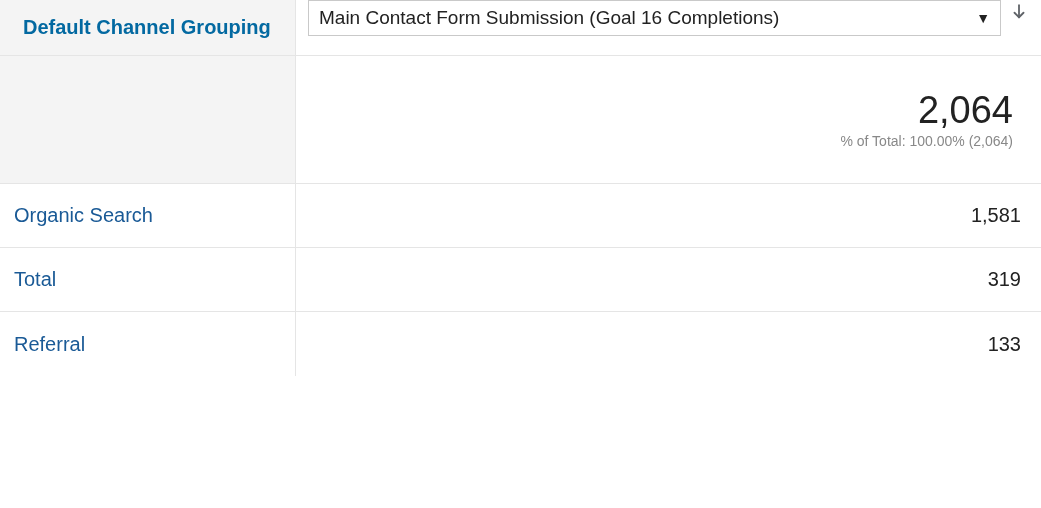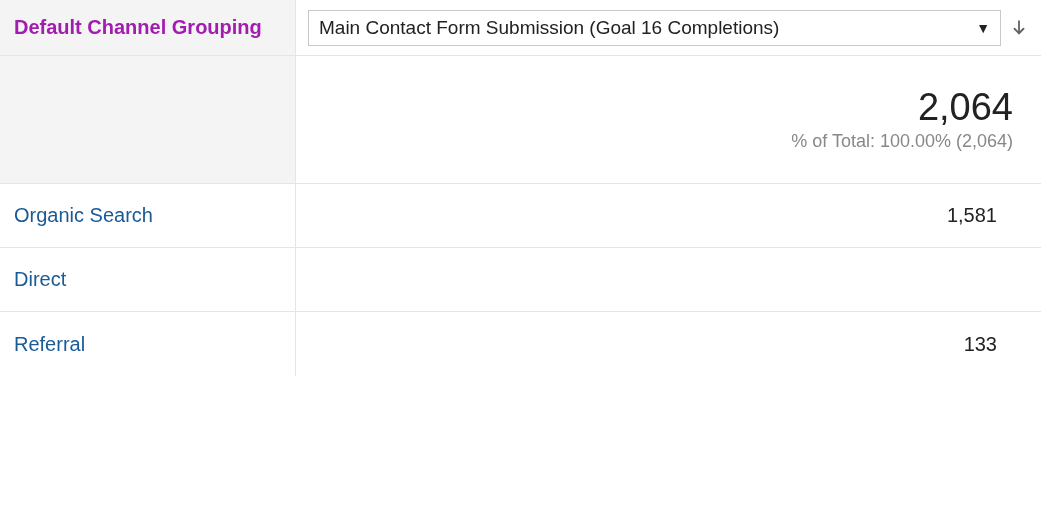--- a/index.html
+++ b/index.html
@@ -18,30 +18,29 @@
     height: 56px;
     border-bottom: 1px solid #e5e5e5;
   }
   .header-left {
     width: 296px;
     flex: 0 0 296px;
     background: #f4f4f4;
     height: 100%;
     display: flex;
     align-items: center;
-    padding-left: 14px;
+    padding-left: 23px;
     font-weight: bold;
-    color: #a21caf;
+    color: #0369a1;
     border-right: 1px solid #e5e5e5;
   }
   .header-right {
     flex: 1;
     height: 100%;
     display: flex;
-    align-items: center;
     padding: 0 10px 0 12px;
     gap: 6px;
   }
   .select-box {
     flex: 1;
     height: 36px;
     border: 1px solid #c9c9c9;
     display: flex;
     align-items: center;
     justify-content: space-between;
@@ -77,21 +76,21 @@
     justify-content: center;
     padding-right: 28px;
   }
   .summary-total {
     font-size: 38px;
     color: #222;
     font-weight: 400;
     line-height: 1.1;
   }
   .summary-sub {
-    font-size: 18px;
+    font-size: 14px;
     color: #888;
     margin-top: 2px;
   }
   .data-row {
     display: flex;
     height: 64px;
     border-bottom: 1px solid #e5e5e5;
     gap: 8px;
   }
   .data-left {
@@ -105,21 +104,21 @@
     color: #1a5a96;
     text-decoration: none;
     cursor: pointer;
     font-size: 20px;
   }
   .data-right {
     flex: 1;
     display: flex;
     align-items: center;
     justify-content: flex-end;
-    padding-right: 44px;
+    padding-right: 20px;
     color: #222;
     font-size: 20px;
   }
   .data-row:last-child { border-bottom: none; }
 </style>
 </head>
 <body>
 
 <div class="container">
 
@@ -151,22 +150,23 @@
 
   <div id="rows">
       <div class="data-row">
         <div class="data-left">
           <a>Organic Search</a>
         </div>
         <div class="data-right">1,581</div>
       </div>
       <div class="data-row">
         <div class="data-left">
-          <a>Direct</a>
+          <a>Total</a>
         </div>
+        <div class="data-right">319</div>
       </div>
       <div class="data-row">
         <div class="data-left">
           <a>Referral</a>
         </div>
         <div class="data-right">133</div>
       </div>
     </div>
 
 </div>

